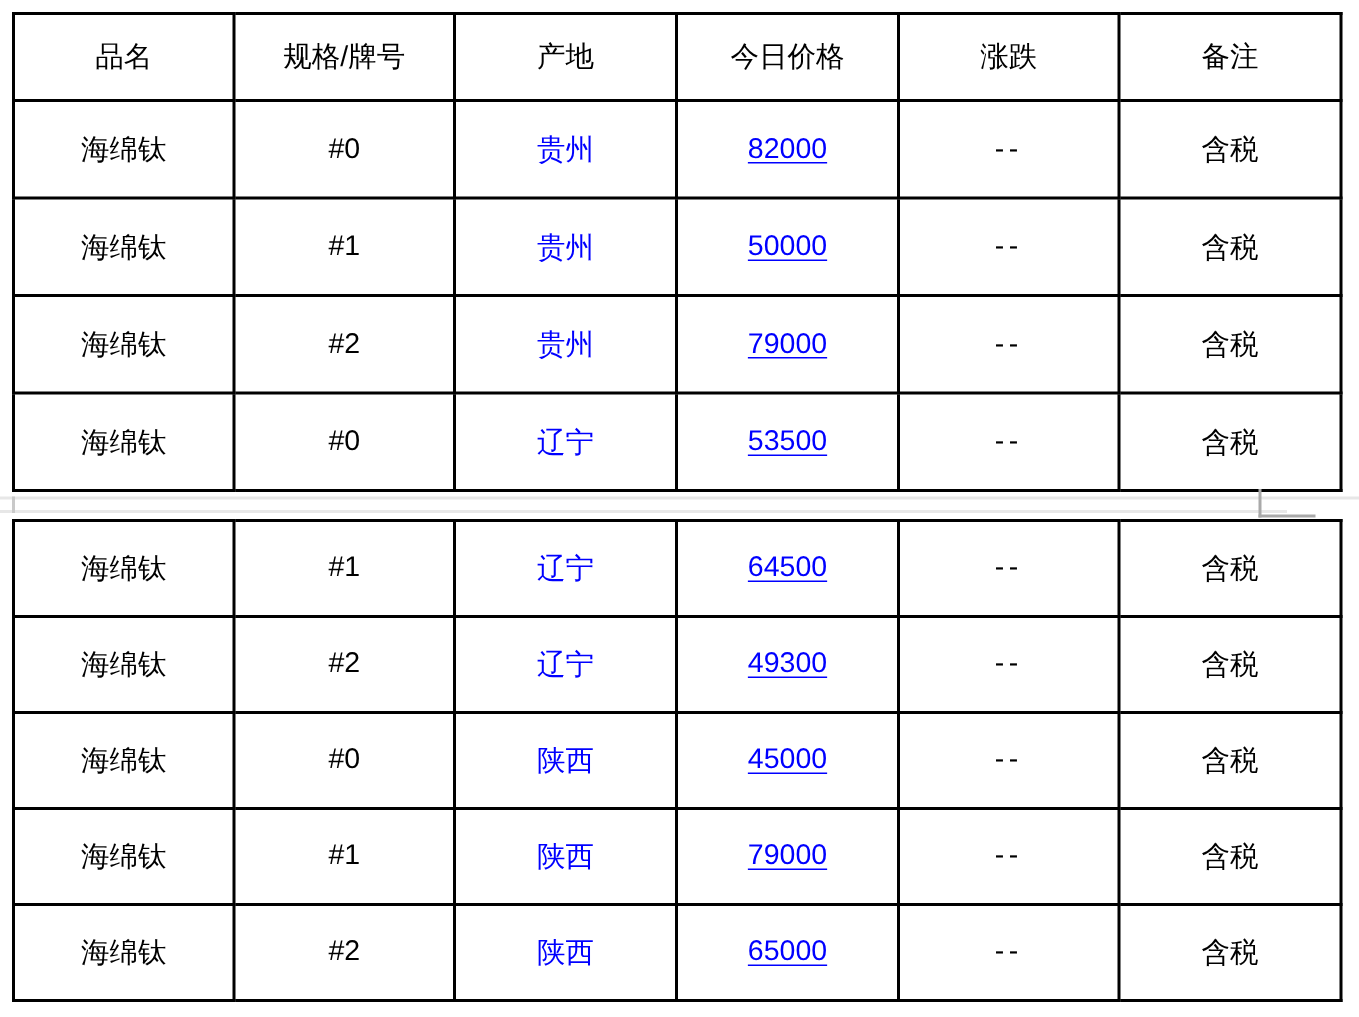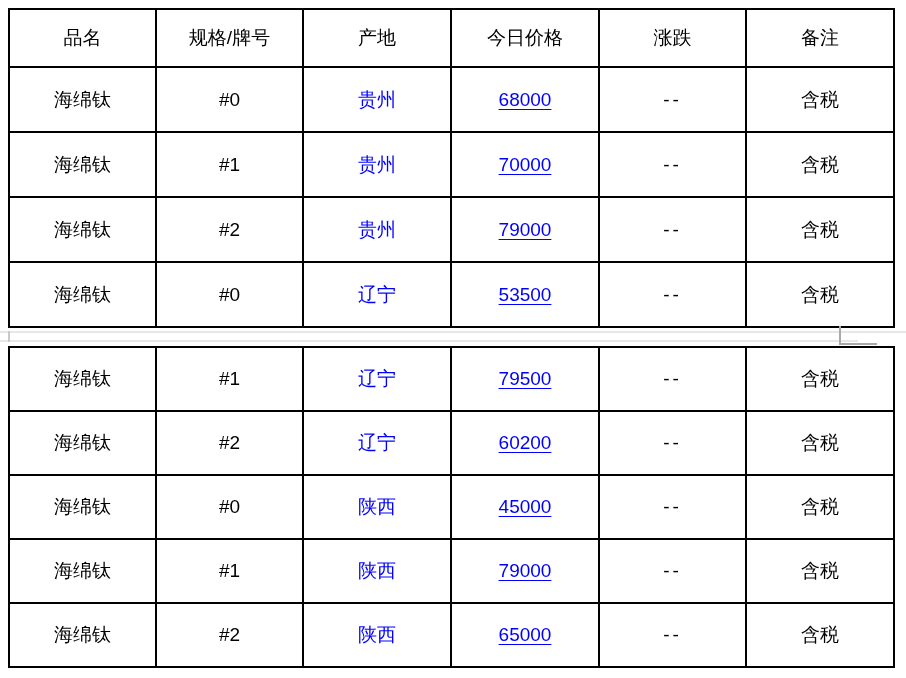--- a/index.html
+++ b/index.html
@@ -100,29 +100,29 @@
           <th>今日价格</th>
           <th>涨跌</th>
           <th>备注</th>
         </tr>
       </thead>
       <tbody>
         <tr>
           <td>海绵钛</td>
           <td>#0</td>
           <td><a class="origin-link">贵州</a></td>
-          <td><a class="price-link">68000</a></td>
+          <td><a class="price-link">82000</a></td>
           <td class="change-cell">--</td>
           <td>含税</td>
         </tr>
         <tr>
           <td>海绵钛</td>
           <td>#1</td>
           <td><a class="origin-link">贵州</a></td>
-          <td><a class="price-link">70000</a></td>
+          <td><a class="price-link">50000</a></td>
           <td class="change-cell">--</td>
           <td>含税</td>
         </tr>
         <tr>
           <td>海绵钛</td>
           <td>#2</td>
           <td><a class="origin-link">贵州</a></td>
           <td><a class="price-link">79000</a></td>
           <td class="change-cell">--</td>
           <td>含税</td>
@@ -145,29 +145,29 @@
           <col style="width:148px">
         <col style="width:148px">
           <col style="width:147px">
           <col style="width:148px">
       </colgroup>
       <tbody>
         <tr>
           <td>海绵钛</td>
           <td>#1</td>
           <td><a class="origin-link">辽宁</a></td>
-          <td><a class="price-link">79500</a></td>
+          <td><a class="price-link">64500</a></td>
           <td class="change-cell">--</td>
           <td>含税</td>
         </tr>
         <tr>
           <td>海绵钛</td>
           <td>#2</td>
           <td><a class="origin-link">辽宁</a></td>
-          <td><a class="price-link">60200</a></td>
+          <td><a class="price-link">49300</a></td>
           <td class="change-cell">--</td>
           <td>含税</td>
         </tr>
         <tr>
           <td>海绵钛</td>
           <td>#0</td>
           <td><a class="origin-link">陕西</a></td>
           <td><a class="price-link">45000</a></td>
           <td class="change-cell">--</td>
           <td>含税</td>

